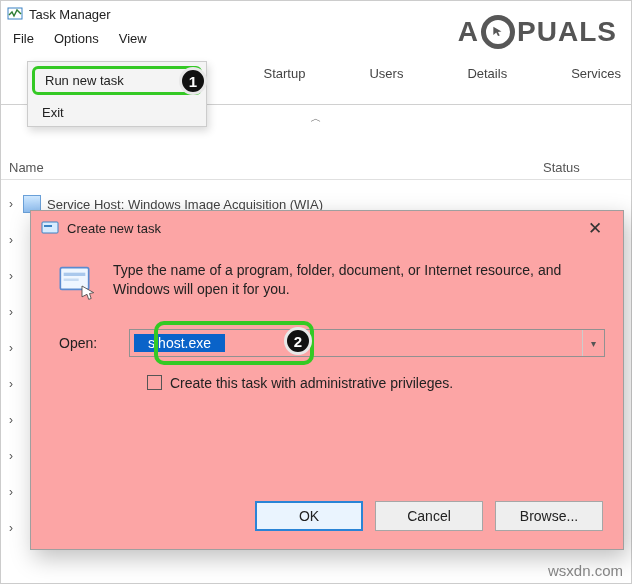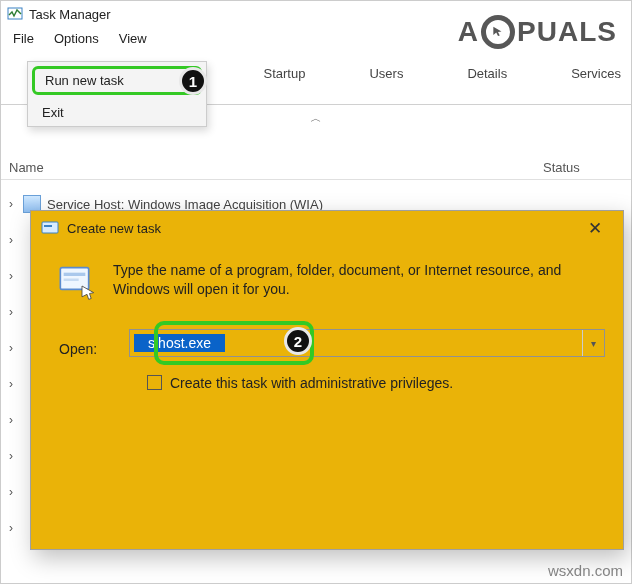--- a/index.html
+++ b/index.html
@@ -39,28 +39,28 @@
   .proc-icon { width:18px;height:18px;background:linear-gradient(#cfe8ff,#8fbef0);border:1px solid #6aa0d8;margin-right:6px; }
   .proc-text { color:#444; font-size:13px; white-space:nowrap; }
 
   
   .watermark { position:absolute; right:14px; top:14px; font-size:28px; font-weight:700; color:#555; letter-spacing:1px; display:flex; align-items:center; z-index:0;}
   .watermark .ring { width:34px;height:34px;border:5px solid #575757;border-radius:50%;display:inline-flex;align-items:center;justify-content:center;margin:0 2px;}
   .watermark .ring svg{width:14px;height:14px;}
   .footer-wm { position:absolute; right:8px; bottom:4px; font-size:15px; color:#888; }
 
   
-  .dialog { position:absolute; left:30px; top:210px; width:594px; height:340px; background:#eab308; border:1px solid #9f9f9f; box-shadow:4px 8px 22px rgba(0,0,0,.25); z-index:20; }
+  .dialog { position:absolute; left:30px; top:210px; width:594px; height:340px; background:#fca5a5; border:1px solid #9f9f9f; box-shadow:4px 8px 22px rgba(0,0,0,.25); z-index:20; }
   .dlg-title { display:flex; align-items:center; height:34px; padding:4px 10px; }
   .dlg-title .tx { flex:1; font-size:13px; margin-left:8px;}
   .dlg-close { width:36px; text-align:center; font-size:17px; color:#333; }
   .dlg-body { padding: 16px 26px 0 26px; display:flex; }
   .run-icon { width:40px; height:40px; margin-right:16px; flex-shrink:0; }
   .dlg-msg { font-size:14px; line-height:1.35; color:#222; }
-  .open-row { display:flex; align-items:flex-end; margin:28px 18px 0 28px; position:relative; }
+  .open-row { display:flex; align-items:center; margin:28px 18px 0 28px; position:relative; }
   .open-label { width:70px; font-size:14px; }
   .open-combo { flex:1; display:flex; align-items:center; border:1px solid #919191; height:28px; position:relative; }
   .open-combo .sel { background:#0a63c9; color:#fff; padding:1px 14px; margin:2px 0 2px 4px; font-size:14px; }
   .open-combo .dd { width:22px; text-align:center; color:#555; font-size:10px; border-left:1px solid #ccc; height:100%; display:flex;align-items:center;justify-content:center;}
   .open-combo .fill { flex:1; }
   .open-highlight { position:absolute; border:4px solid #34c924; border-radius:10px; left:95px; top:-8px; width:160px; height:44px; pointer-events:none; z-index:30;}
 
   .admin-row { display:flex; align-items:flex-start; margin:18px 0 0 116px; font-size:14px; }
   .chk { width:15px; height:15px; border:1px solid #555; margin-right:8px; }
 
@@ -191,13 +191,18 @@
     </div>
     <div class="open-highlight"></div>
     <div class="badge" style="left:225px; top:-2px;">2</div>
   </div>
 
   <div class="admin-row">
     <span class="chk"></span>
     <span>Create this task with administrative privileges.</span>
   </div>
 
+  <div class="dlg-buttons">
+    <div class="btn ok">OK</div>
+    <div class="btn">Cancel</div>
+    <div class="btn">Browse...</div>
+  </div>
 </div>
 
 </body></html>

